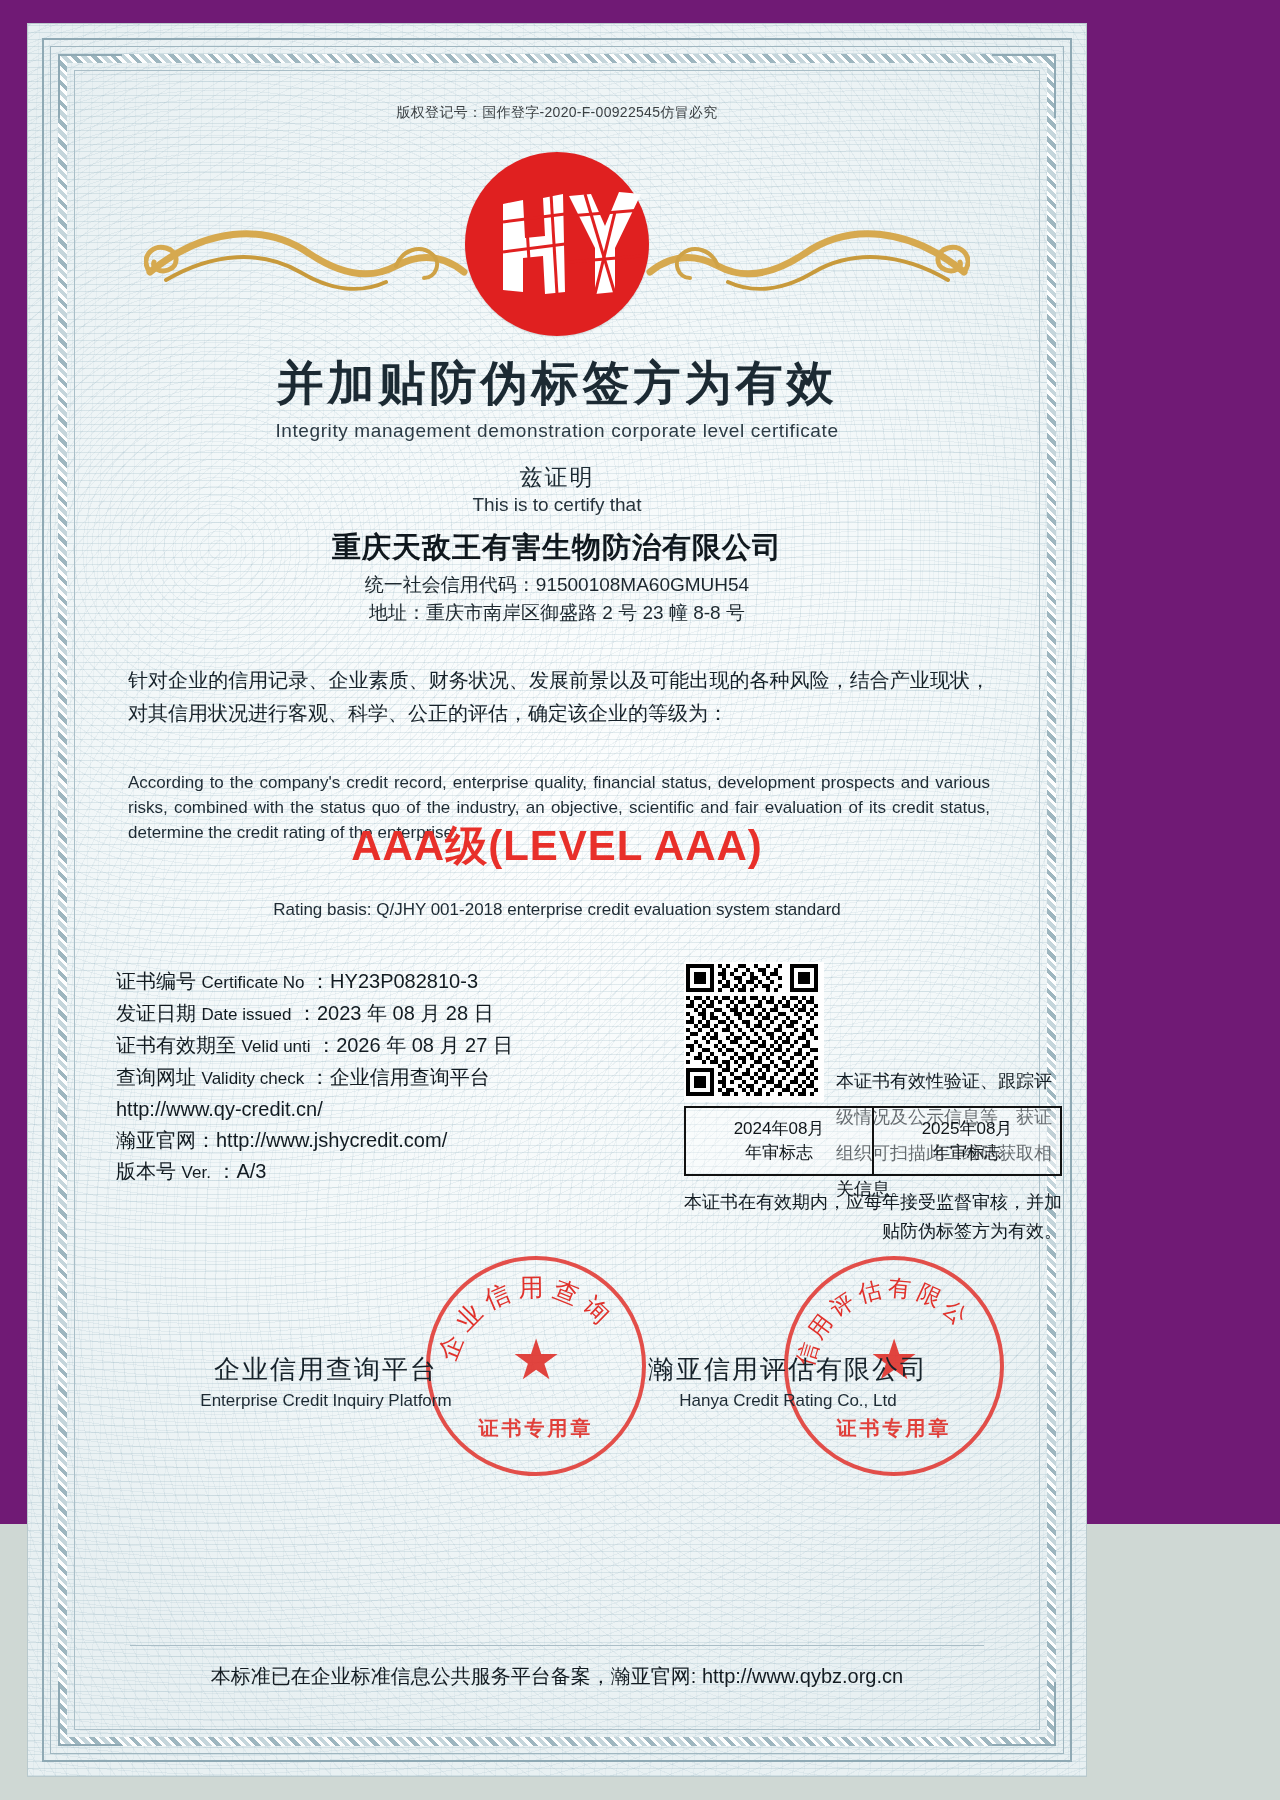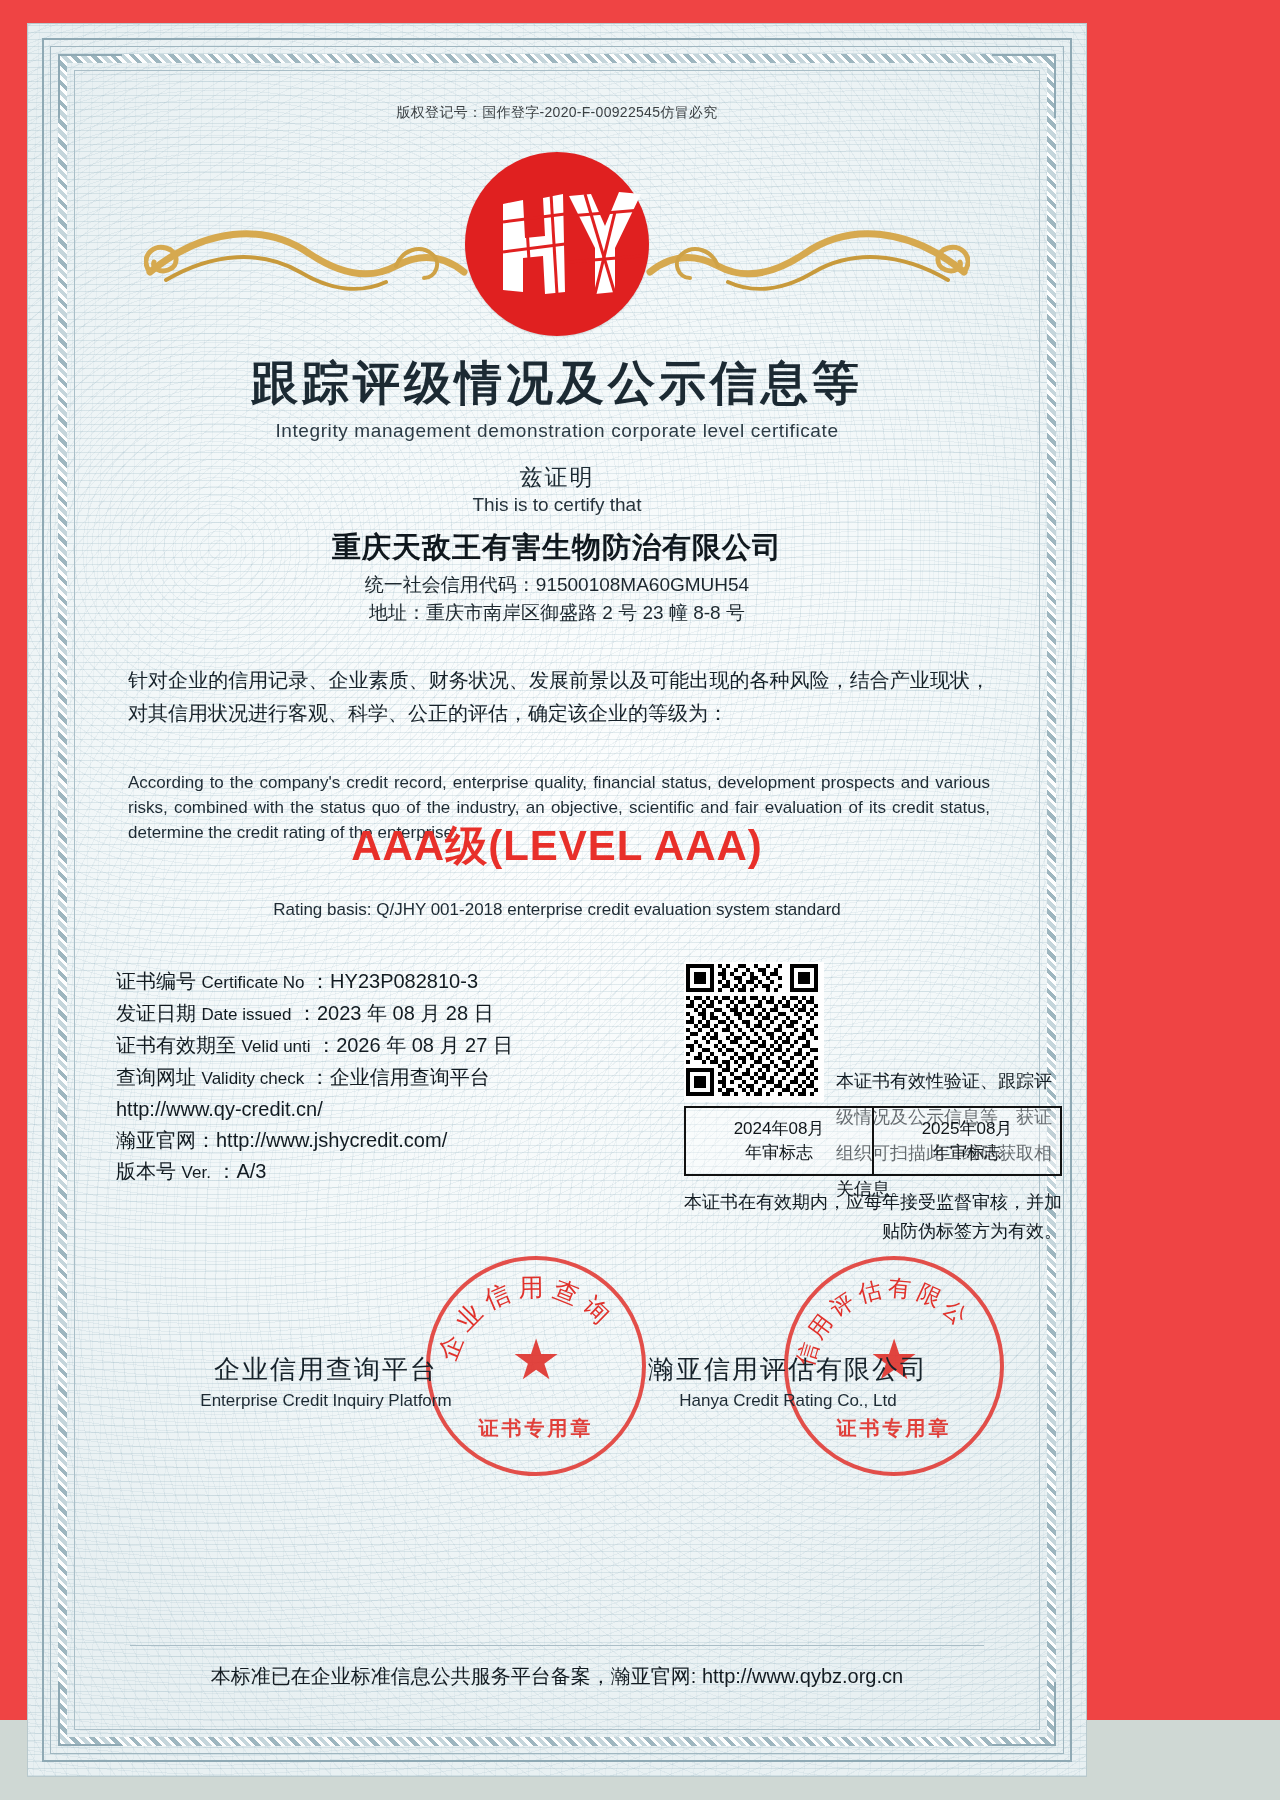--- a/index.html
+++ b/index.html
@@ -4,22 +4,22 @@
 <style>
   html,body{margin:0;padding:0;}
   body{
     width:1280px;height:1800px;
     background:#cfd8d4;
     font-family:"Liberation Sans", sans-serif;
     overflow:hidden;
   }
   .page{
     position:relative;
-    width:1280px;height:1720px;
-    background:#ef4444;
+    width:1280px;height:1524px;
+    background:#701a75;
   }
   
   .cert{
     position:absolute;
     left:28px;top:24px;
     width:1058px;height:1752px;
     background:
       repeating-linear-gradient(0deg, rgba(120,160,175,.20) 0px, rgba(120,160,175,.20) 1px, rgba(255,255,255,0) 1px, rgba(255,255,255,0) 7px),
       repeating-linear-gradient(92deg, rgba(150,180,195,.10) 0px, rgba(150,180,195,.10) 1px, rgba(255,255,255,0) 1px, rgba(255,255,255,0) 11px),
       radial-gradient(ellipse 70% 55% at 50% 45%, #fdfefe 0%, #f3f8f9 55%, #e8f0f2 100%);
@@ -275,21 +275,21 @@
                 <path d="M86,42 L92,142"></path>
               <path d="M104,64 L176,58"></path>
                 <path d="M120,42 L150,142"></path>
               <path d="M150,60 L130,142"></path>
                 <path d="M104,110 L176,104"></path>
             </g>
           </svg>
         </div>
       </div>
 
-      <div class="title-cn">跟踪评级情况及公示信息等</div>
+      <div class="title-cn">并加贴防伪标签方为有效</div>
       <div class="title-en">Integrity management demonstration corporate level certificate</div>
 
       <div class="certify-cn">兹证明</div>
       <div class="certify-en">This is to certify that</div>
 
       <div class="company">重庆天敌王有害生物防治有限公司</div>
       <div class="code">统一社会信用代码：91500108MA60GMUH54</div>
       <div class="addr">地址：重庆市南岸区御盛路 2 号 23 幢 8-8 号</div>
 
       <div class="body-cn">针对企业的信用记录、企业素质、财务状况、发展前景以及可能出现的各种风险，结合产业现状，对其信用状况进行客观、科学、公正的评估，确定该企业的等级为：</div>

